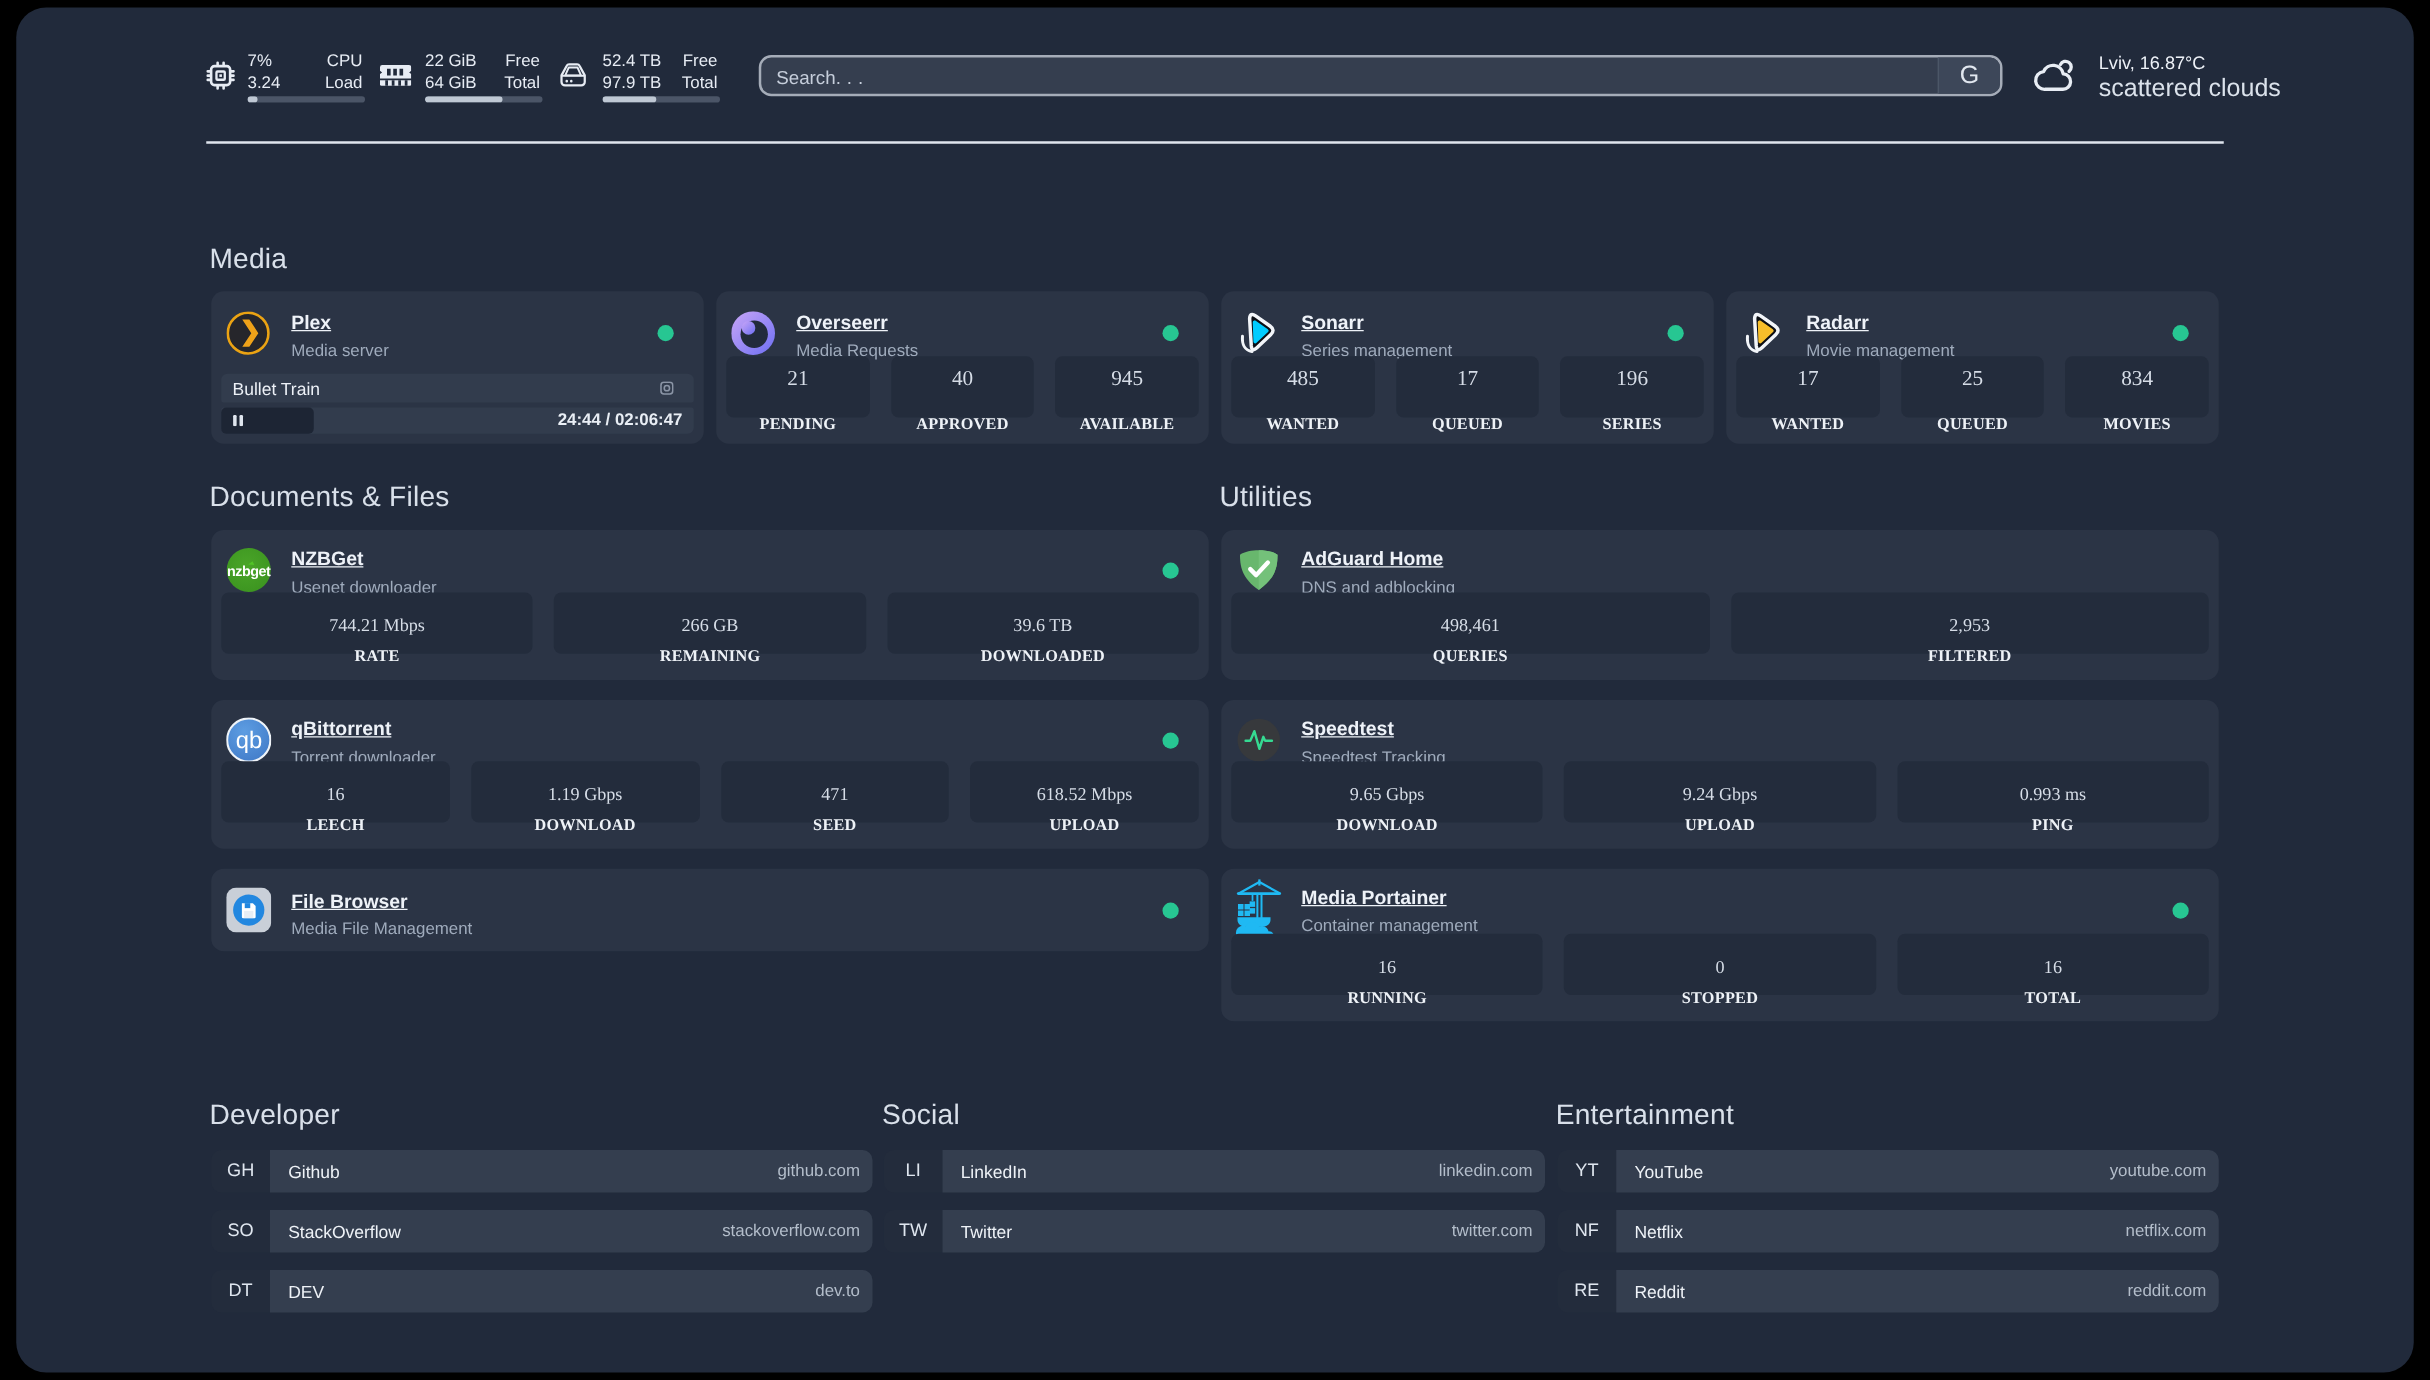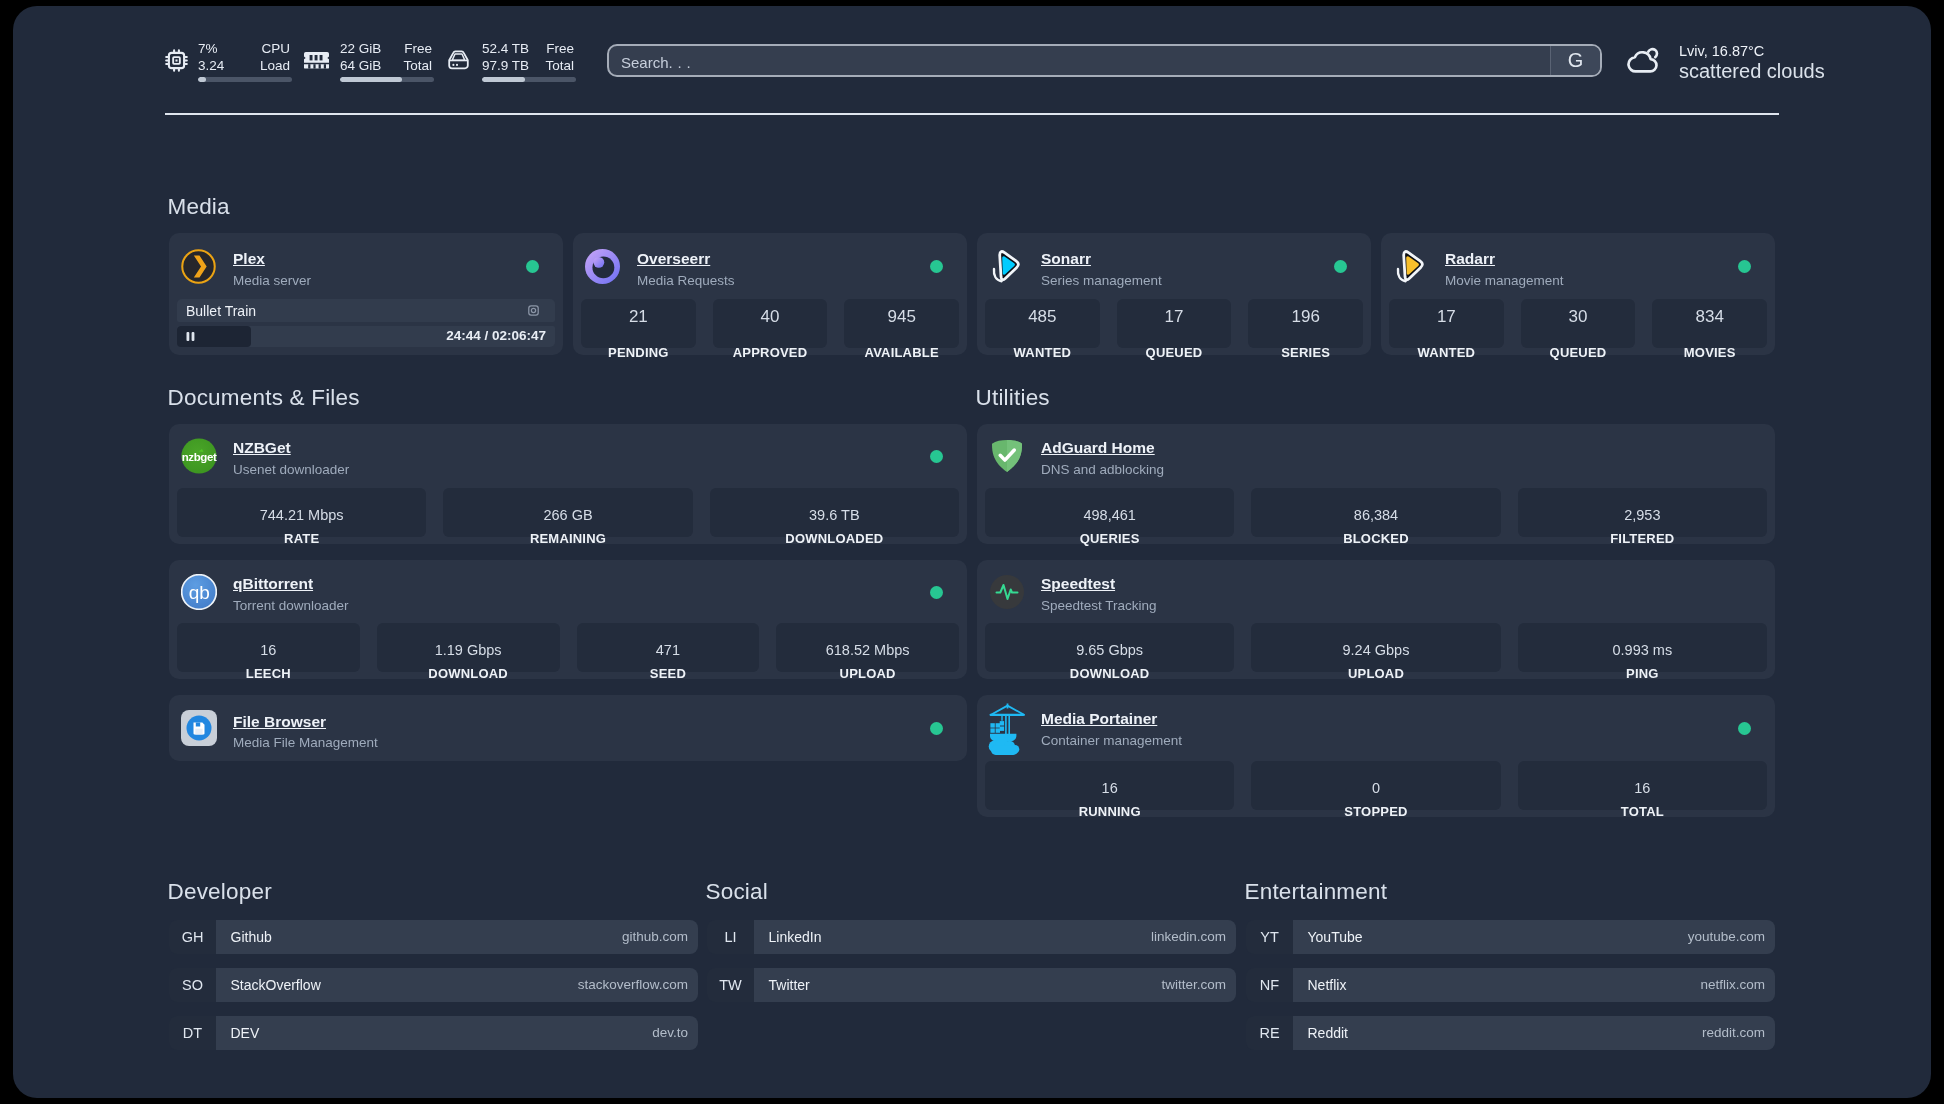--- a/index.html
+++ b/index.html
@@ -34,21 +34,21 @@
   
   .card{position:absolute;background:var(--card);border-radius:10px;}
   .icon{position:absolute;left:12px;top:14px;width:36px;height:36px;}
   .title{position:absolute;left:64px;top:16px;font-size:15.5px;line-height:16px;font-weight:bold;color:var(--text);text-decoration:underline;}
   .subtitle{position:absolute;left:64px;top:37.5px;font-size:13.5px;line-height:16px;color:var(--sub);}
   .mcard .title{top:18px;}
   .mcard .subtitle{top:39.5px;}
   .mcard .icon{top:16px;width:35px;height:35px;}
   .dot{position:absolute;right:24px;top:26px;width:13px;height:13px;border-radius:50%;background:var(--green);}
   .mcard .dot{top:27px;}
-  .stats{position:absolute;left:8px;right:8px;bottom:7px;height:49px;display:flex;gap:17px;}
+  .stats{position:absolute;left:8px;right:8px;bottom:21px;height:49px;display:flex;gap:17px;font-family:Liberation Serif, serif;}
   .stat{flex:1;background:var(--stat);border-radius:6px;text-align:center;}
   .stat .v{margin-top:20px;font-size:14.5px;line-height:15px;color:#d6dde7;}
   .mcard .stat .v{margin-top:8px;font-size:17px;line-height:19px;}
   .stat .l{margin-top:8.5px;font-size:13px;line-height:13px;font-weight:bold;color:#eef2f7;letter-spacing:0.2px;}
   .mcard .stat .l{margin-top:20px;}
   
   .prow1{position:absolute;left:8px;top:66px;right:8px;height:23px;background:var(--row);border-radius:5px 5px 2px 2px;}
   .prow2{position:absolute;left:8px;top:93px;right:8px;height:21px;background:var(--row);border-radius:2px 2px 5px 5px;text-align:center;}
   .prow1 .name{position:absolute;left:9px;top:4.5px;font-size:14px;line-height:15px;color:#edf1f7;}
   .prow2 .seek{position:absolute;left:0;top:0;width:74px;height:21px;background:#1d2534;border-radius:4px;}
@@ -231,21 +231,21 @@
     </svg>
     <div class="title">Radarr</div>
     <div class="subtitle">Movie management</div>
     <div class="dot"></div>
     <div class="stats" style="height:49px">
       <div class="stat">
         <div class="v">17</div>
         <div class="l">WANTED</div>
       </div>
       <div class="stat">
-        <div class="v">30</div>
+        <div class="v">25</div>
         <div class="l">QUEUED</div>
       </div>
       <div class="stat">
         <div class="v">834</div>
         <div class="l">MOVIES</div>
       </div>
     </div>
   </div>
 
   <div class="card" style="left:169px;top:424px;width:798px;height:120px">
@@ -331,24 +331,20 @@
       <path d="M18 2.1 C12.4 2.1 6.6 3.1 3 5.7 C3 13.8 3.9 24.3 18 33.9 C32.1 24.3 33 13.8 33 5.7 C29.4 3.1 23.6 2.1 18 2.1 Z" fill="#68b76d"></path>
       <path d="M18 2.1 C23.6 2.1 29.4 3.1 33 5.7 C33 13.8 32.1 24.3 18 33.9 Z" fill="#74c17a"></path>
       <path d="M11.2 17.3l4.7 4.8 9.4-10.1" fill="none" stroke="#ffffff" stroke-width="3.5" stroke-linecap="round" stroke-linejoin="round"></path>
     </svg>
     <div class="title">AdGuard Home</div>
     <div class="subtitle">DNS and adblocking</div>
     <div class="stats">
       <div class="stat">
         <div class="v">498,461</div>
         <div class="l">QUERIES</div>
-      </div>
-      <div class="stat">
-        <div class="v">86,384</div>
-        <div class="l">BLOCKED</div>
       </div>
       <div class="stat">
         <div class="v">2,953</div>
         <div class="l">FILTERED</div>
       </div>
     </div>
   </div>
 
   <div class="card" style="left:977px;top:560px;width:798px;height:119px">
     <svg class="icon" viewBox="0 0 36 36">

